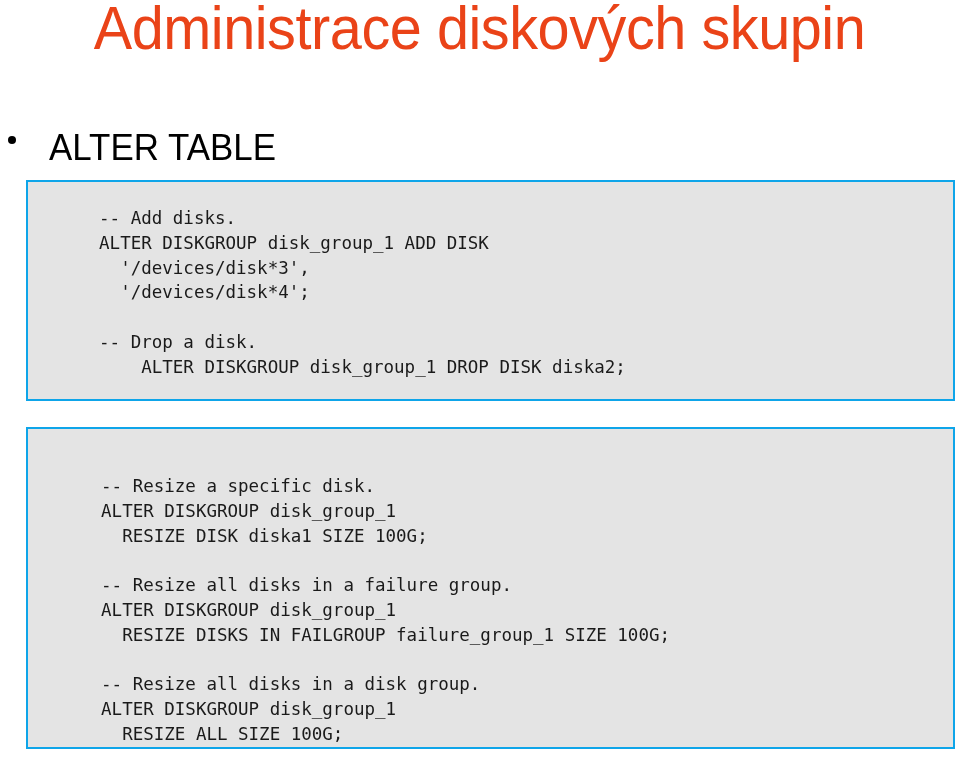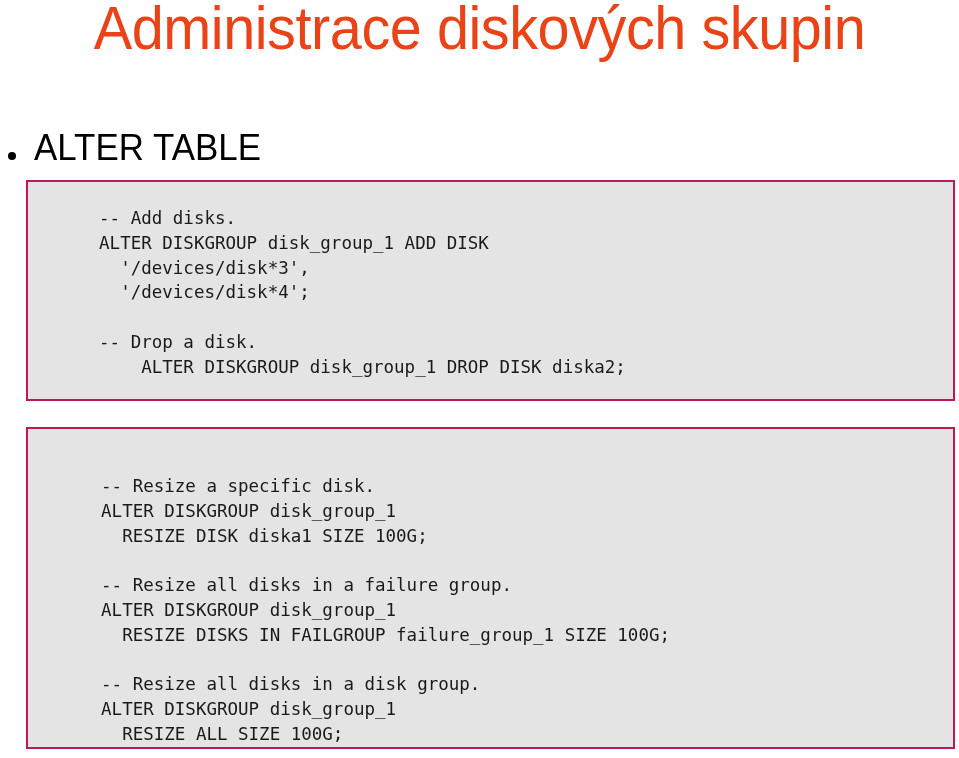--- a/index.html
+++ b/index.html
@@ -32,22 +32,22 @@
     transform-origin: center top;
     white-space: nowrap;
   }
 
   
   .bullet-row {
     position: absolute;
     left: 8px;
     top: 128px;
     display: flex;
-    align-items: flex-end;
-    gap: 1px;
+    align-items: center;
+    gap: 16px;
   }
   .bullet-dot {
     width: 8px;
     height: 8px;
     border-radius: 50%;
     background: #000000;
     display: inline-block;
     position: relative;
     top: -8px;
     margin-right: 17px;
@@ -64,21 +64,21 @@
     transform-origin: left center;
   }
 
   
   .code-block {
     position: absolute;
     left: 26px;
     width: 929px;
     box-sizing: border-box;
     background: #E4E4E4;
-    border: 2px solid #be185d;
+    border: 2px solid #0ea5e9;
     overflow: hidden;
   }
   #code-block-1 { top: 180px; height: 221px; }
   #code-block-2 { top: 427px; height: 322px; }
 
   .code-pre {
     margin: 0;
     padding: 24px 0 0 50px;
     font-family: "DejaVu Sans Mono", monospace;
     font-size: 17.5px;

